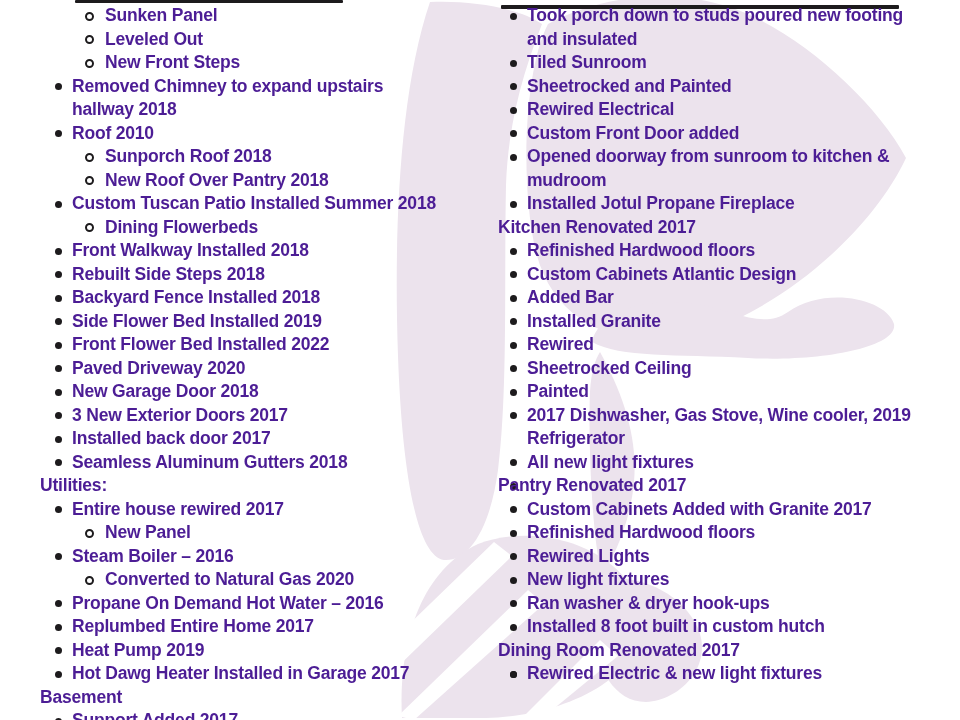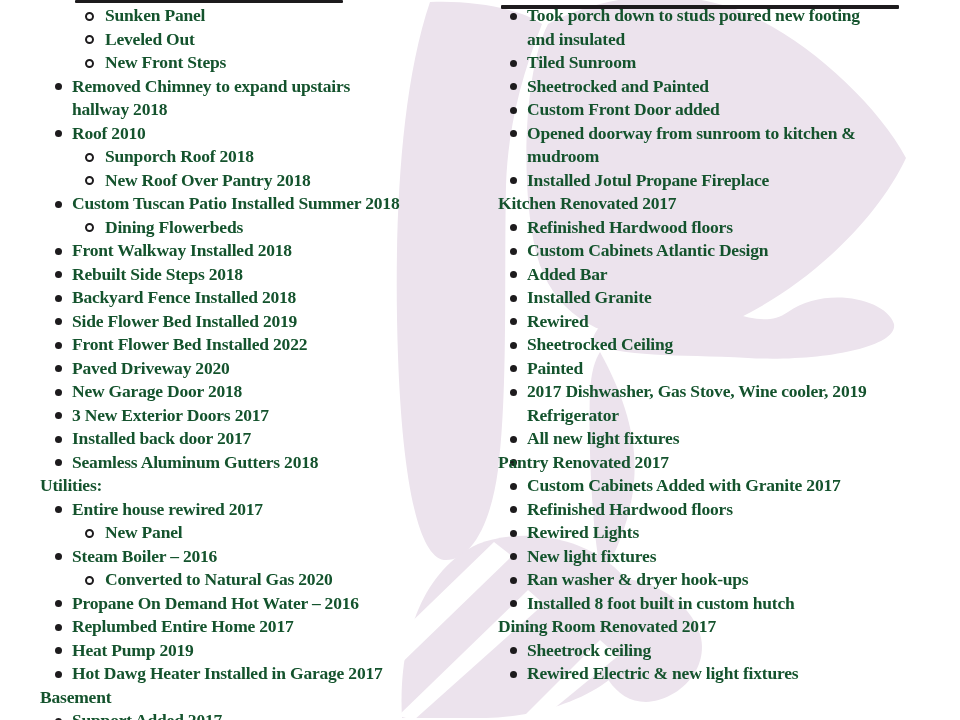--- a/index.html
+++ b/index.html
@@ -40,21 +40,21 @@
     background:transparent;
     border:2.4px solid #1d1b1d;
   }
   .cut{position:absolute;background:#1d1b1d;z-index:1;border-radius:1px;}
   .cut-left{left:75px;top:0;width:268px;height:3px;}
   .cut-right{left:501px;top:5px;width:398px;height:4px;}
 </style>
 </head>
 <body>
 
-<div class="page" style="color: #14532d; background: rgb(255, 255, 255); font-family: Liberation Serif, serif;">
+<div class="page" style="color: #4c1d95; background: rgb(255, 255, 255);">
 
   <svg class="flower" width="960" height="720" viewBox="0 0 960 720" aria-hidden="true">
     <g class="petal-fill">
 
       <path d="M548,24 C600,-4 668,-12 726,6 C792,26 874,98 906,158
                C872,230 790,300 716,328 C634,356 556,332 536,252
                C520,186 524,70 548,24 Z" fill="#ece3ed"></path>
 
       <path d="M430,2 C470,0 520,8 542,24 C520,80 508,130 506,185
                C504,280 508,390 498,470 C490,530 468,562 444,560
@@ -119,20 +119,21 @@
         <li class="lvl-b"><span class="bullet"></span><span>Support Added 2017</span></li>
       </ul>
   </div>
 
   <div class="col col-right">
     <ul class="reno-list">
         <li class="lvl-b"><span class="bullet"></span><span>Took porch down to studs poured new footing
 and insulated</span></li>
         <li class="lvl-b"><span class="bullet"></span><span>Tiled Sunroom</span></li>
         <li class="lvl-b"><span class="bullet"></span><span>Sheetrocked and Painted</span></li>
+        <li class="lvl-b"><span class="bullet"></span><span>Rewired Electrical</span></li>
         <li class="lvl-b"><span class="bullet"></span><span>Custom Front Door added</span></li>
         <li class="lvl-b"><span class="bullet"></span><span>Opened doorway from sunroom to kitchen &amp;
 mudroom</span></li>
         <li class="lvl-b"><span class="bullet"></span><span>Installed Jotul Propane Fireplace</span></li>
         <li class="lvl-h"><span>Kitchen Renovated 2017</span></li>
         <li class="lvl-b"><span class="bullet"></span><span>Refinished Hardwood floors</span></li>
         <li class="lvl-b"><span class="bullet"></span><span>Custom Cabinets Atlantic Design</span></li>
         <li class="lvl-b"><span class="bullet"></span><span>Added Bar</span></li>
         <li class="lvl-b"><span class="bullet"></span><span>Installed Granite</span></li>
         <li class="lvl-b"><span class="bullet"></span><span>Rewired</span></li>
@@ -143,18 +144,18 @@
         <li class="lvl-b"><span class="bullet"></span><span>All new light fixtures</span></li>
         <li class="lvl-b"><span class="bullet"></span></li>
         <li class="lvl-h"><span>Pantry Renovated 2017</span></li>
         <li class="lvl-b"><span class="bullet"></span><span>Custom Cabinets Added with Granite 2017</span></li>
         <li class="lvl-b"><span class="bullet"></span><span>Refinished Hardwood floors</span></li>
         <li class="lvl-b"><span class="bullet"></span><span>Rewired Lights</span></li>
         <li class="lvl-b"><span class="bullet"></span><span>New light fixtures</span></li>
         <li class="lvl-b"><span class="bullet"></span><span>Ran washer &amp; dryer hook-ups</span></li>
         <li class="lvl-b"><span class="bullet"></span><span>Installed 8 foot built in custom hutch</span></li>
         <li class="lvl-h"><span>Dining Room Renovated 2017</span></li>
-        <li class="lvl-b"><span class="bullet"></span><span>Sheetrock ceiling</span></li>
+        <li class="lvl-b"><span class="bullet"></span></li>
         <li class="lvl-b"><span class="bullet"></span><span>Rewired Electric &amp; new light fixtures</span></li>
       </ul>
   </div>
 
 </div>
 
 </body></html>

